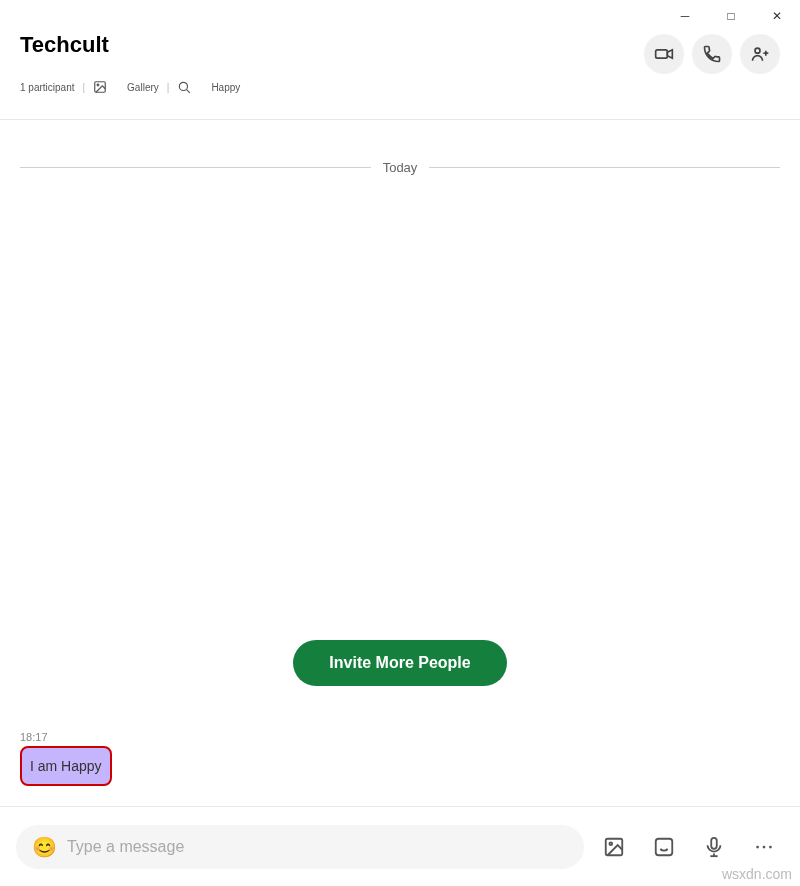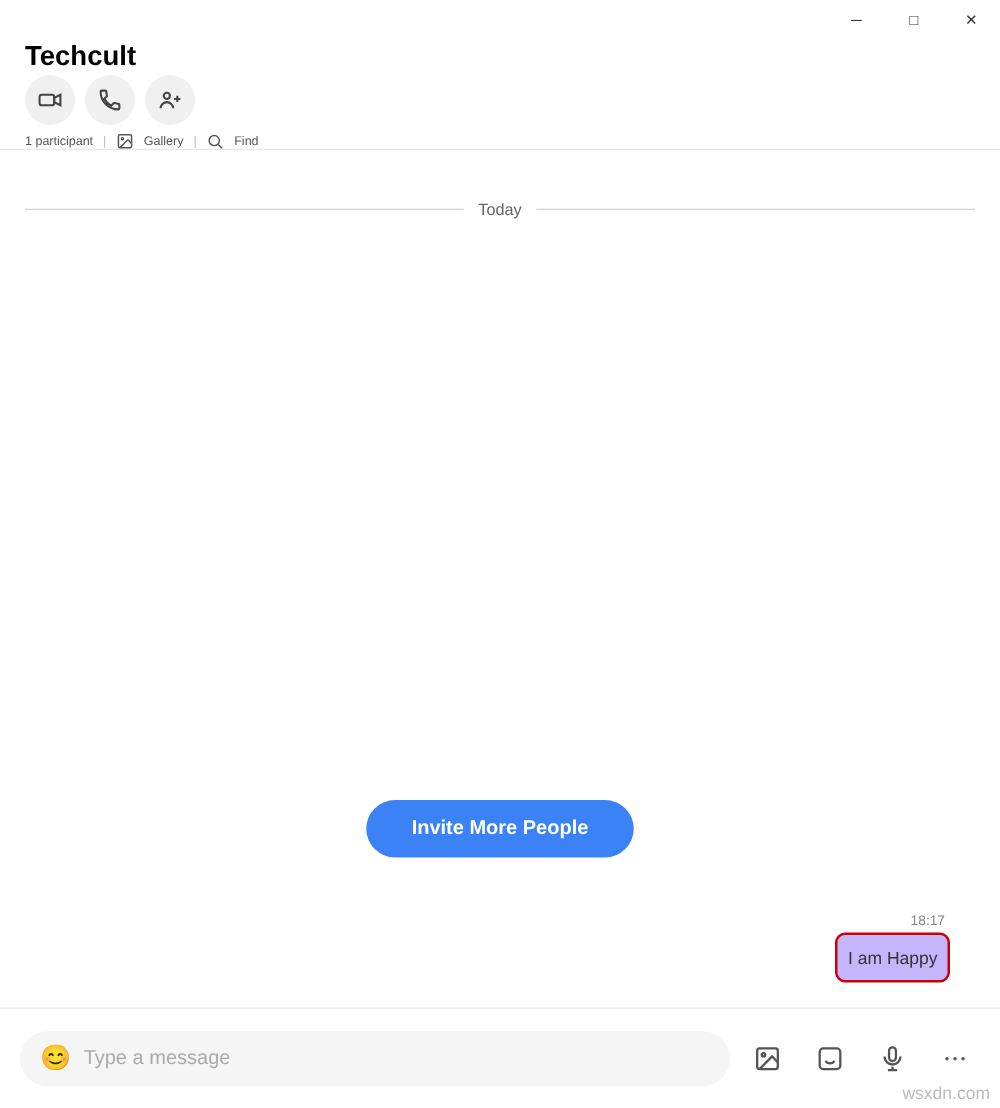--- a/index.html
+++ b/index.html
@@ -55,21 +55,20 @@
       display: flex;
       flex-direction: column;
       justify-content: flex-start;
     }
 
     .header-top {
       display: flex;
       justify-content: space-between;
       align-items: flex-start;
       padding-top: 12px;
-      flex-direction: column;
     }
 
     .chat-title {
       font-size: 22px;
       font-weight: 700;
       color: #000000;
     }
 
     .header-actions {
       display: flex;
@@ -97,21 +96,21 @@
       align-items: center;
       gap: 8px;
       margin-top: 6px;
       font-size: 10px;
       color: #555;
     }
 
     .header-sub-item {
       display: flex;
       align-items: center;
-      gap: 8px;
+      gap: 20px;
       cursor: pointer;
     }
 
     .separator {
       color: #bbb;
     }
 
     
     .messages-area {
       position: absolute;
@@ -146,36 +145,36 @@
     }
 
     
     .invite-area {
       display: flex;
       justify-content: center;
       margin: 40px 0 20px 0;
     }
 
     .invite-btn {
-      background: #3b82f6;
+      background: #15803d;
       color: white;
       border: none;
       border-radius: 30px;
       padding: 14px 36px;
       font-size: 16px;
       font-weight: 600;
       cursor: pointer;
       transition: background 0.15s;
     }
 
     
     .messages-bottom {
       display: flex;
       flex-direction: column;
-      align-items: flex-end;
+      align-items: flex-start;
       margin-top: 10px;
       padding-right: 20px;
     }
 
     .message-time {
       font-size: 11px;
       color: #888;
       margin-bottom: 3px;
       margin-right: 4px;
     }
@@ -323,21 +322,21 @@
         <path d="M21 15l-5-5L5 21"></path>
       </svg>
       <span>Gallery</span>
     </div>
     <span class="separator">|</span>
     <div class="header-sub-item">
       <svg width="14" height="14" viewBox="0 0 24 24" fill="none" stroke="#555" stroke-width="2">
         <circle cx="11" cy="11" r="7"></circle>
         <line x1="16.5" y1="16.5" x2="22" y2="22"></line>
       </svg>
-      <span>Find</span>
+      <span>Happy</span>
     </div>
   </div>
 </div>
 
 <div class="messages-area">
 
   <div class="date-divider">
     <div class="date-line"></div>
     <span class="date-label">Today</span>
     <div class="date-line"></div>

